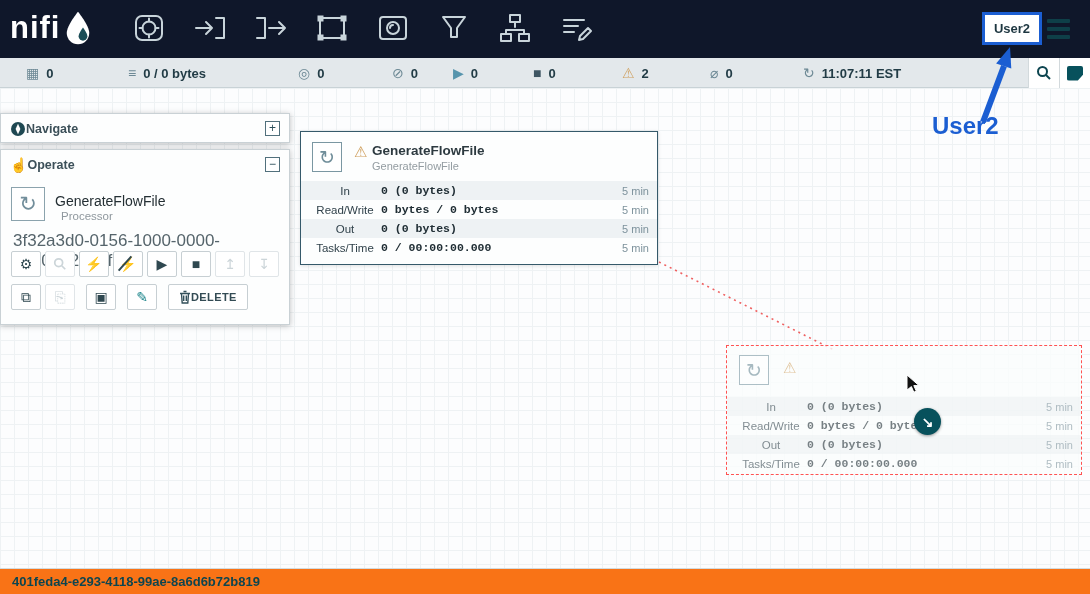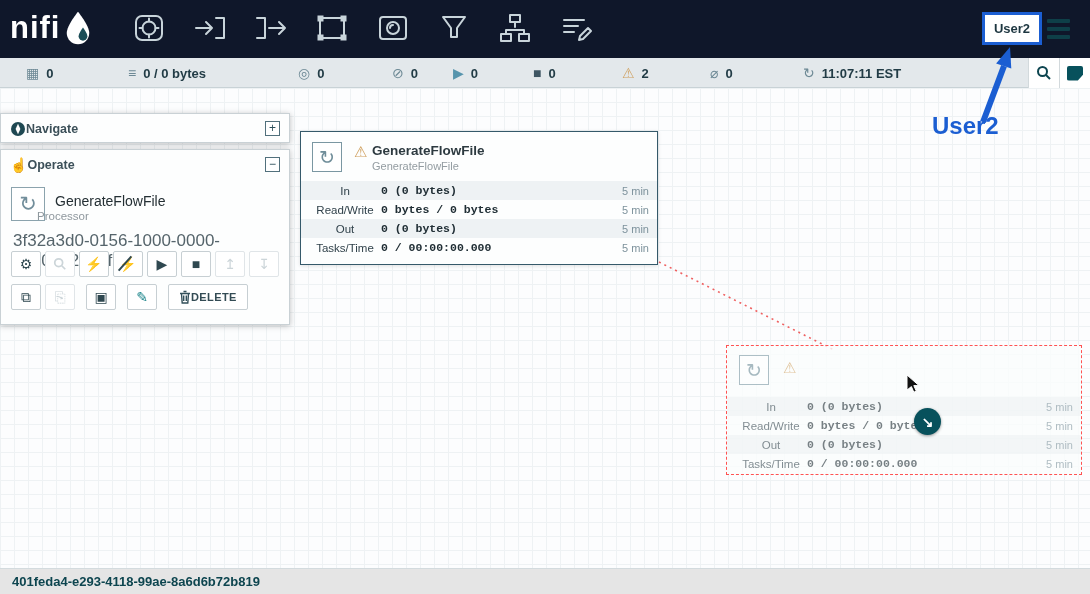--- a/index.html
+++ b/index.html
@@ -73,21 +73,21 @@
   .collapse { width:15px; height:15px; border:1px solid #51707c; color:#2c4f5a; font-size:12px;
     line-height:13px; text-align:center; cursor:pointer; background:#fff; }
   .nav-ic svg { display:block; }
   .hand-ic { font-size:14px; color:#24454e; line-height:1; }
 
   .op-body { position:relative; }
   .comp-icon { position:absolute; left:10px; top:8px; width:34px; height:34px; border:1px solid #8ba3ad;
     background:#fff; display:flex; align-items:center; justify-content:center;
     color:#728e9b; font-size:21px; }
   .comp-name { position:absolute; left:54px; top:14px; font-size:14px; color:#242f34; }
-  .comp-type { position:absolute; left:36px; top:31px; font-size:11.5px; color:#8f989e; }
+  .comp-type { position:absolute; left:60px; top:31px; font-size:11.5px; color:#8f989e; }
   .comp-id   { position:absolute; left:12px; top:52px; font-size:17px; color:#55646b; }
   .btn-row { position:absolute; left:10px; display:flex; align-items:center; }
   .row1 { top:72px; }
   .row2 { top:105px; }
   .ob { width:30px; height:26px; border:1px solid #c7cfd3; background:#fff; border-radius:2px;
     margin-right:4px; display:inline-flex; align-items:center; justify-content:center;
     font-size:14px; color:#2f4850; padding:0; cursor:pointer; font-family:inherit; }
   .ob.disabled { color:#ccd5d9; border-color:#e0e5e8; cursor:default; }
   .ob.disabled svg { stroke:#ccd5d9; }
   .ob .bolt { color:#bd9b3f; }
@@ -137,21 +137,21 @@
 
   
   .annotation-layer { position:absolute; left:0; top:0; width:1090px; height:594px;
     pointer-events:none; z-index:60; }
   .annotation-label { position:absolute; left:932px; top:112px; font-size:24px; font-weight:bold;
     color:#1b5ed2; z-index:60; pointer-events:none; }
 
   
   .footer {
     position:absolute; left:0; top:568px; width:1090px; height:26px;
-    background:#e5e5e5; border-top:1px solid #d3dbde;
+    background:#f97316; border-top:1px solid #d3dbde;
     display:flex; align-items:center; padding-left:12px;
   }
   .flow-id { font-size:13px; font-weight:bold; color:#0d454f; }
 </style>
 </head>
 <body>
 
 <header class="header">
   <div class="logo">
     <span class="logo-text">nifi</span>

